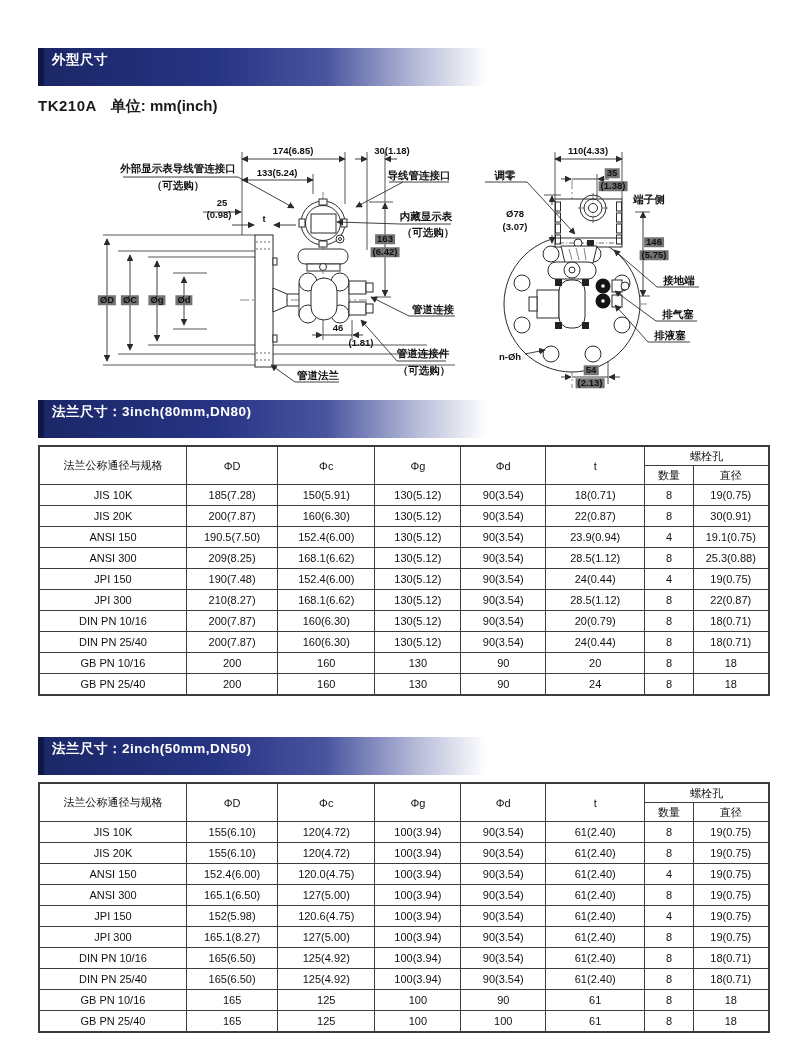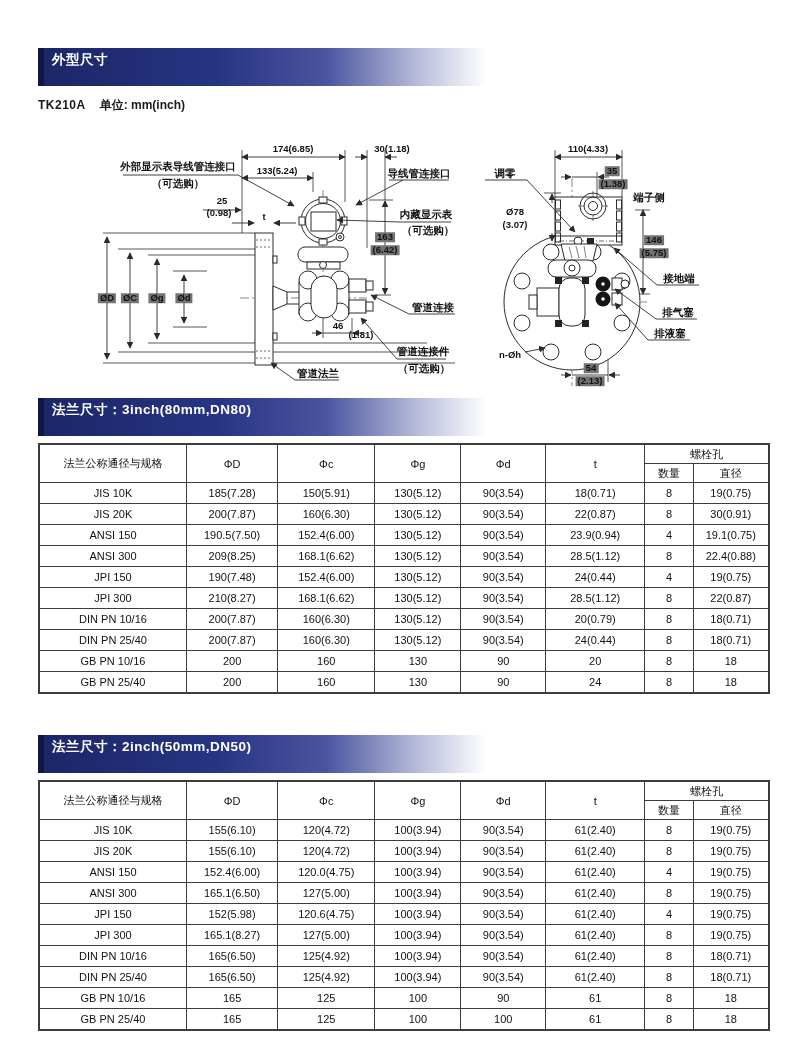--- a/index.html
+++ b/index.html
@@ -3,21 +3,21 @@
 <meta charset="utf-8">
 <style>
   html,body{margin:0;padding:0;background:#fff;}
   body{width:800px;height:1054px;font-family:"Liberation Sans","DejaVu Sans",sans-serif;color:#1a1a1a;position:relative;overflow:hidden;}
   .content{margin-left:38px;width:732px;}
   .bar{height:38px;line-height:21px;width:456px;margin-top:0;
        background:linear-gradient(90deg,#1b2767 0%,#273484 38%,#4a55a0 62%,#b7bcd9 82%,#ffffff 97%);
        border-left:6px solid #0d1845;}
   .bar span{color:#fff;font-weight:bold;font-size:13.5px;padding-left:8px;letter-spacing:.5px;}
   .bar-top{margin-top:48px;}
-  .subtitle{margin-top:11px;font-weight:bold;font-size:12px;}
+  .subtitle{margin-top:11px;font-weight:bold;font-size:15px;}
   .subtitle .model{margin-right:14px;letter-spacing:.5px;}
   .drawing{position:relative;width:735px;height:268px;margin-top:16px;margin-left:-3px;}
   .drawing svg{position:absolute;left:0;top:0;}
   .dt{position:absolute;transform:translate(-50%,-50%);white-space:nowrap;
       font-size:10.5px;font-weight:bold;color:#111;line-height:1;}
   .dim{font-size:9.5px;}
   .bg{background:#737373;padding:0 2px;}
   .tbl-bar{}
   .tbl-bar2{margin-top:41px;}
   table{border-collapse:collapse;width:732px;margin-top:7px;table-layout:fixed;
@@ -240,21 +240,21 @@
     <span class="dt" style="left:283px;top:243px;">管道法兰</span>
     <span class="dt dim" style="left:258px;top:19px;">174(6.85)</span>
     <span class="dt dim" style="left:357px;top:19px;">30(1.18)</span>
     <span class="dt dim" style="left:242px;top:41px;">133(5.24)</span>
     <span class="dt dim" style="left:187px;top:71px;">25</span>
     <span class="dt dim" style="left:184px;top:83px;">(0.98)</span>
     <span class="dt dim" style="left:229px;top:87px;">t</span>
     <span class="dt dim bg" style="left:350px;top:107px;">163</span>
     <span class="dt dim bg" style="left:350px;top:120px;">(6.42)</span>
     <span class="dt dim" style="left:303px;top:196px;">46</span>
-    <span class="dt dim" style="left:302px;top:205px;padding-left:48px;">(1.81)</span>
+    <span class="dt dim" style="left:302px;top:211px;padding-left:48px;">(1.81)</span>
     <span class="dt dim bg" style="left:72px;top:168px;">ØD</span>
     <span class="dt dim bg" style="left:95px;top:168px;">ØC</span>
     <span class="dt dim bg" style="left:122px;top:168px;">Øg</span>
     <span class="dt dim bg" style="left:149px;top:168px;">Ød</span>
 
     <span class="dt dim" style="left:553px;top:19px;">110(4.33)</span>
     <span class="dt dim bg" style="left:577px;top:41px;">35</span>
     <span class="dt dim bg" style="left:578px;top:54px;">(1.38)</span>
     <span class="dt" style="left:470px;top:43px;">调零</span>
     <span class="dt dim" style="left:480px;top:82px;">Ø78</span>
@@ -331,21 +331,21 @@
           <td>19.1(0.75)</td>
         </tr>
         <tr>
           <td>ANSI 300</td>
           <td>209(8.25)</td>
           <td>168.1(6.62)</td>
           <td>130(5.12)</td>
           <td>90(3.54)</td>
           <td>28.5(1.12)</td>
           <td>8</td>
-          <td>22.4(0.88)</td>
+          <td>25.3(0.88)</td>
         </tr>
         <tr>
           <td>JPI 150</td>
           <td>190(7.48)</td>
           <td>152.4(6.00)</td>
           <td>130(5.12)</td>
           <td>90(3.54)</td>
           <td>24(0.44)</td>
           <td>4</td>
           <td>19(0.75)</td>

